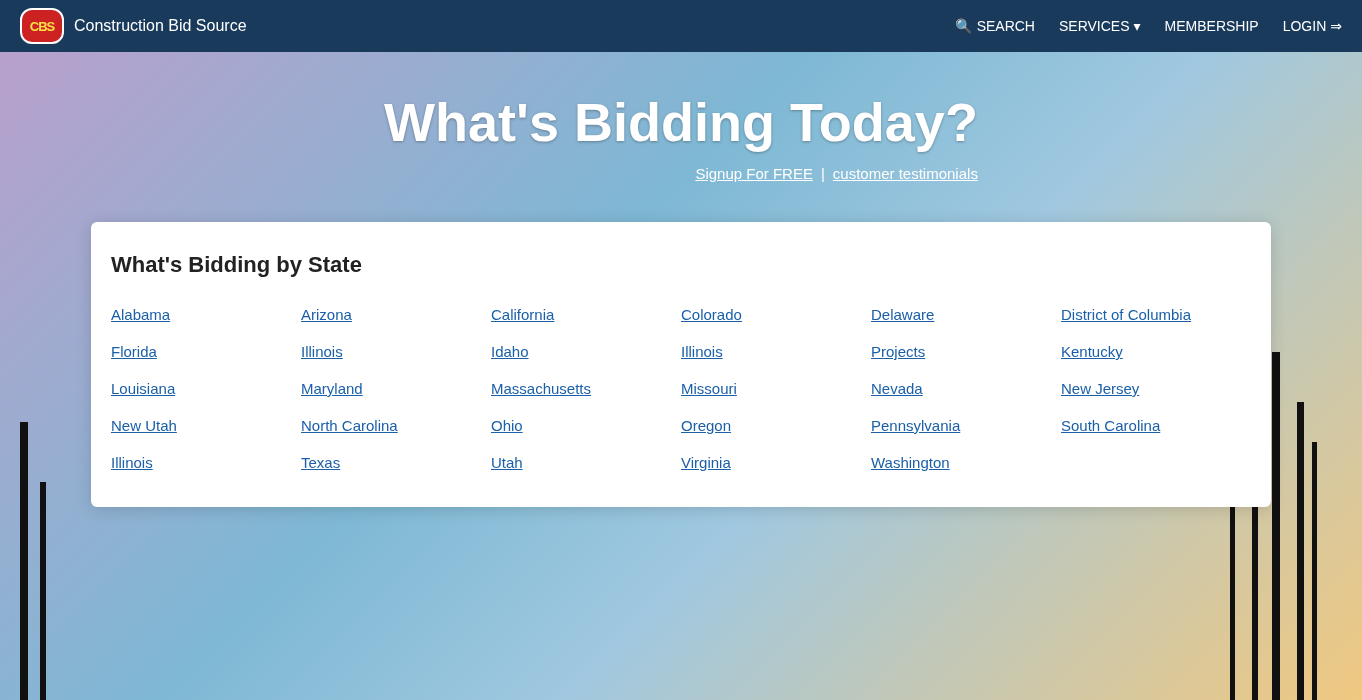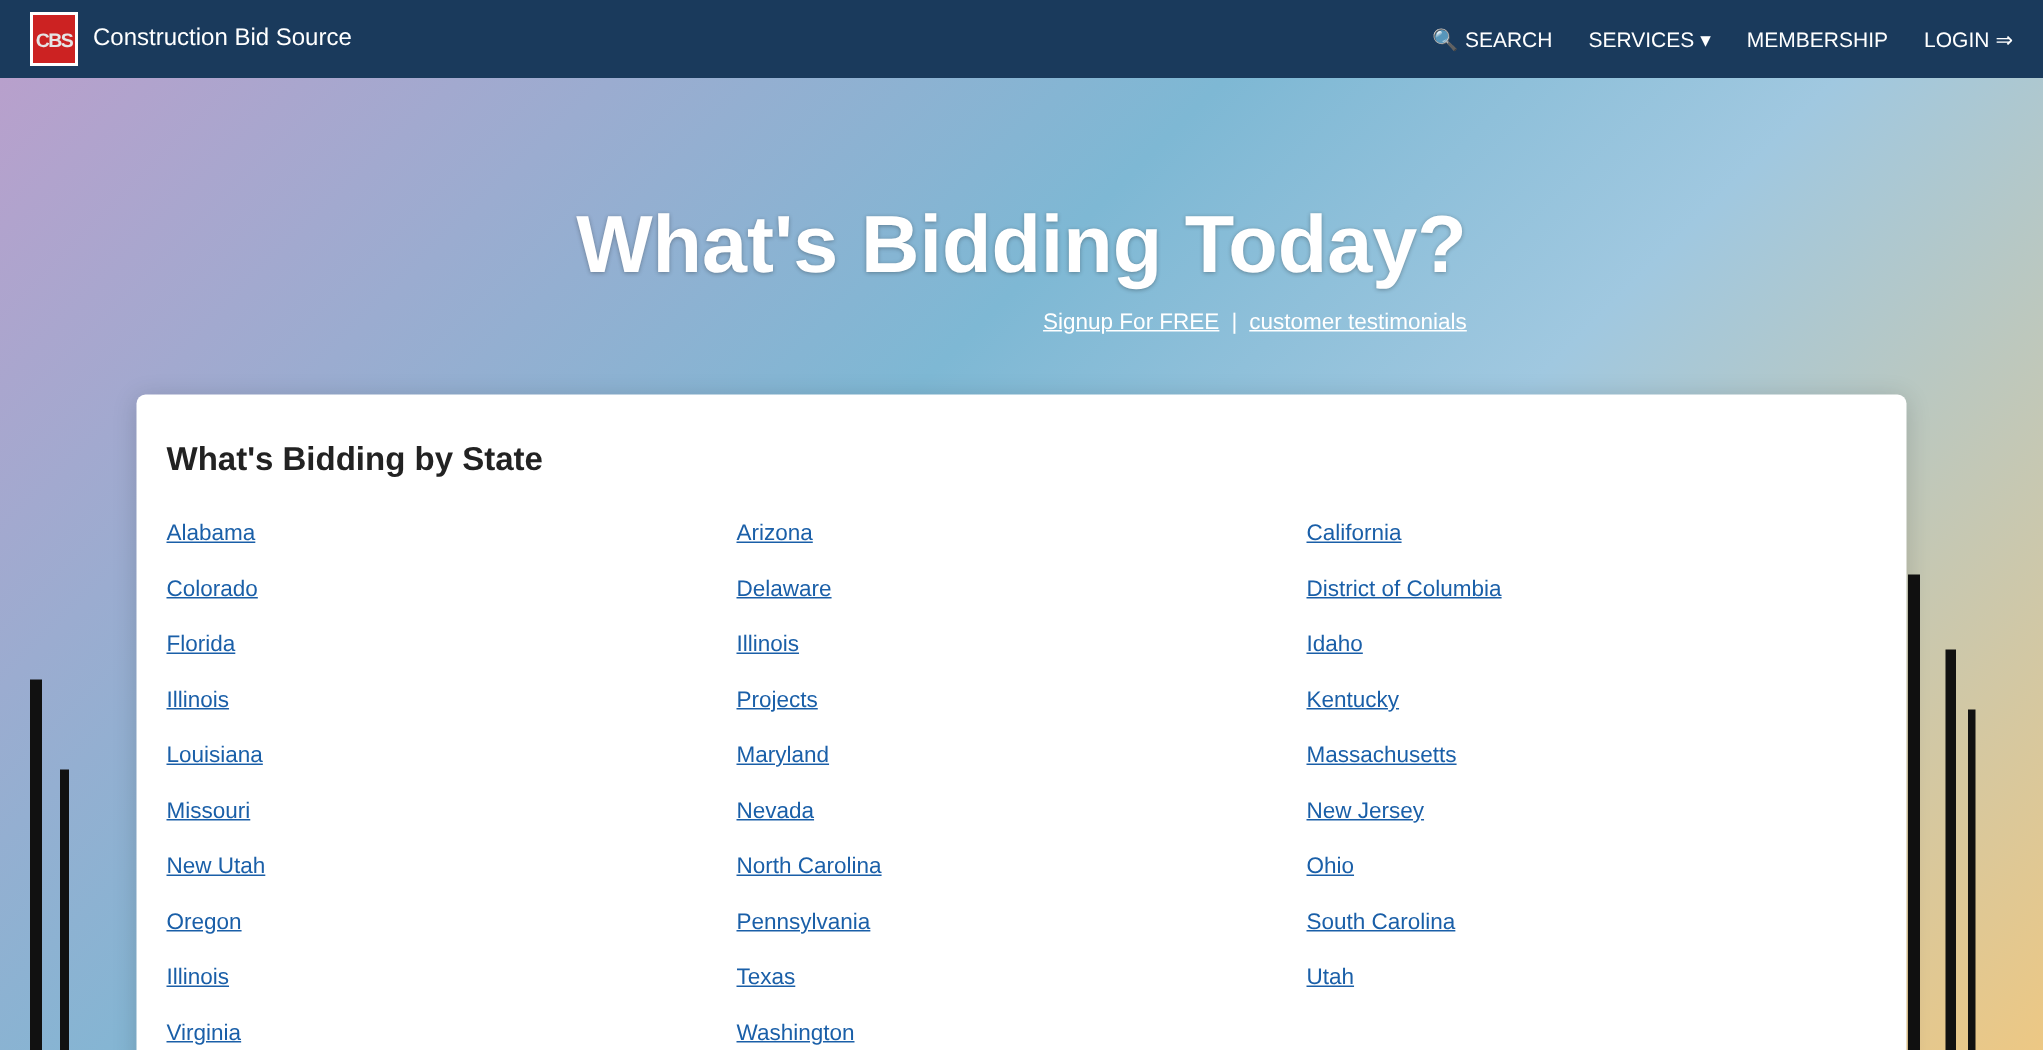--- a/index.html
+++ b/index.html
@@ -24,27 +24,27 @@
     .nav-logo {
       display: flex;
       align-items: center;
       gap: 10px;
       text-decoration: none;
     }
 
     .nav-logo-icon {
       background: #cc2222;
       border: 2px solid #fff;
-      border-radius: 0;
-      width: 32px;
+      border-radius: 12px;
+      width: 44px;
       height: 36px;
       display: flex;
       align-items: center;
       justify-content: center;
-      color: #e5e5e5;
+      color: #fde047;
       font-weight: bold;
       font-size: 13px;
       letter-spacing: -1px;
     }
 
     .nav-title {
       color: white;
       font-size: 16px;
     }
 
@@ -80,21 +80,21 @@
       position: absolute;
       inset: 0;
       background: linear-gradient(135deg, #b8a0cc 0%, #7eb8d4 40%, #a0c8e0 60%, #f0c880 100%);
       z-index: 0;
     }
 
     .hero-content {
       position: relative;
       z-index: 5;
       text-align: center;
-      padding-top: 80px;
+      padding-top: 39px;
     }
 
     .hero-title {
       font-size: 54px;
       font-weight: bold;
       color: white;
       text-shadow: 0 1px 3px rgba(0,0,0,0.3);
       margin-bottom: 12px;
     }
 
@@ -141,21 +141,21 @@
 
     .card-title {
       font-size: 22px;
       font-weight: bold;
       color: #222;
       margin-bottom: 28px;
     }
 
     .state-grid {
       display: grid;
-      grid-template-columns: repeat(3, 1fr);
+      grid-template-columns: repeat(6, 1fr);
       row-gap: 20px;
     }
 
     .state-link {
       color: #1a5fa8;
       text-decoration: underline;
       font-size: 15px;
       cursor: pointer;
     }
 

